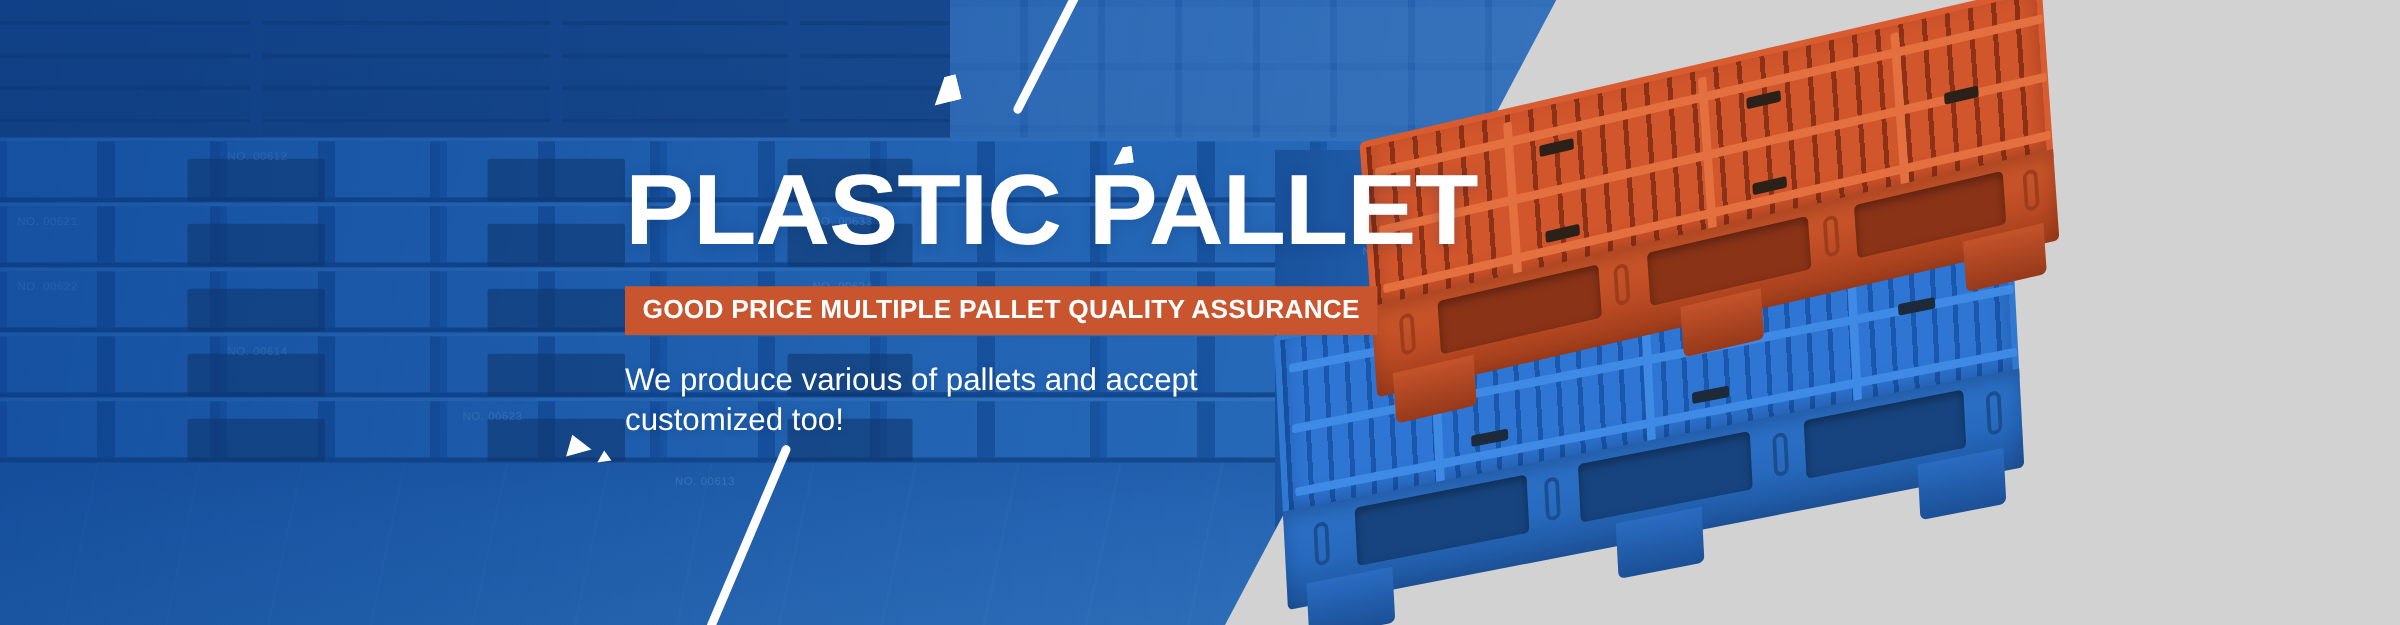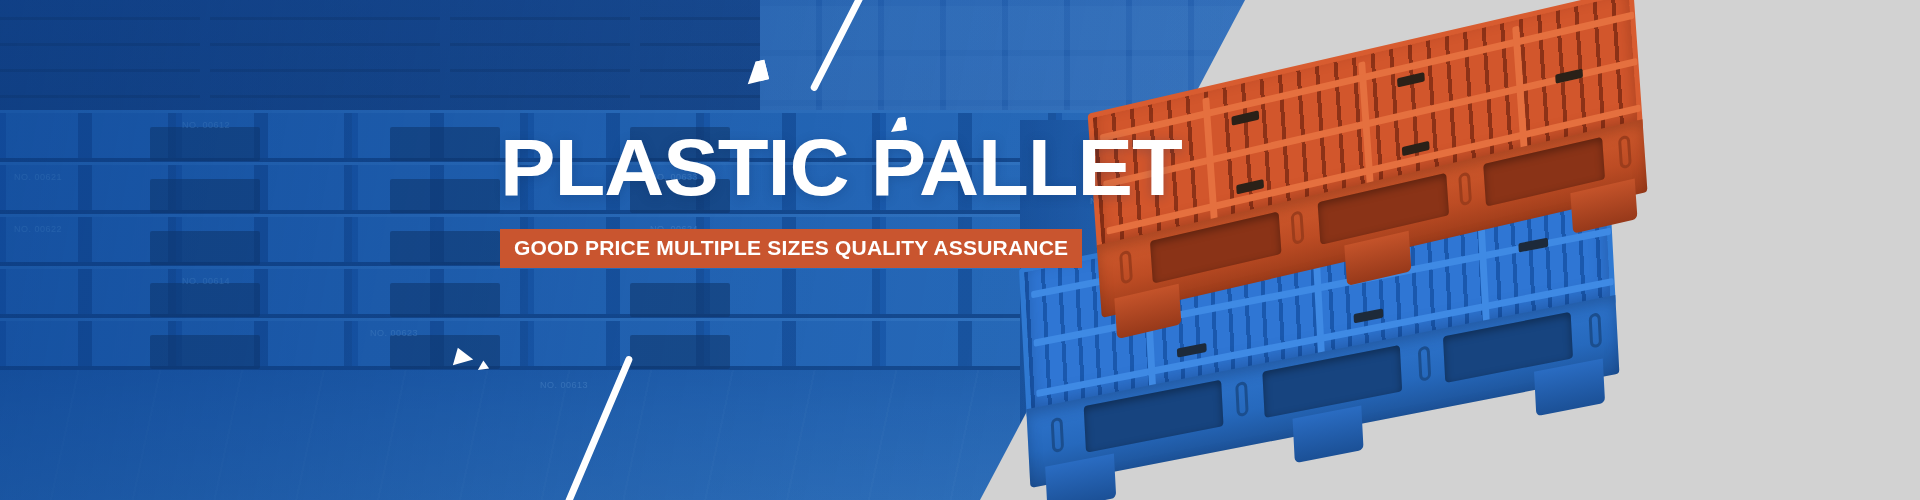--- a/index.html
+++ b/index.html
@@ -373,21 +373,22 @@
 
   <div class="deco stripe-top"></div>
   <div class="deco stripe-bottom"></div>
   <div class="tri tri-a"></div>
   <div class="tri tri-b"></div>
   <div class="tri tri-c"></div>
   <div class="tri tri-d"></div>
 
   <div class="copy">
     <div class="headline">PLASTIC PALLET</div>
-    <div class="badge">GOOD PRICE  MULTIPLE SIZES  QUALITY ASSURANCE</div>
+    <div class="badge">GOOD PRICE  MULTIPLE PALLET  QUALITY ASSURANCE</div>
+    <div class="subcopy">We produce various of pallets and accept customized too!</div>
   </div>
 
   <div class="product pallet-blue">
     <div class="pb-deck">
       <div class="rib h" style="top:68px;"></div>
       <div class="rib v" style="left:292px;"></div>
       <div class="rib h" style="top:20px;"></div>
       <div class="rib h" style="top:118px;"></div>
       <div class="rib v" style="left:120px;"></div>
       <div class="rib v" style="left:460px;"></div>

